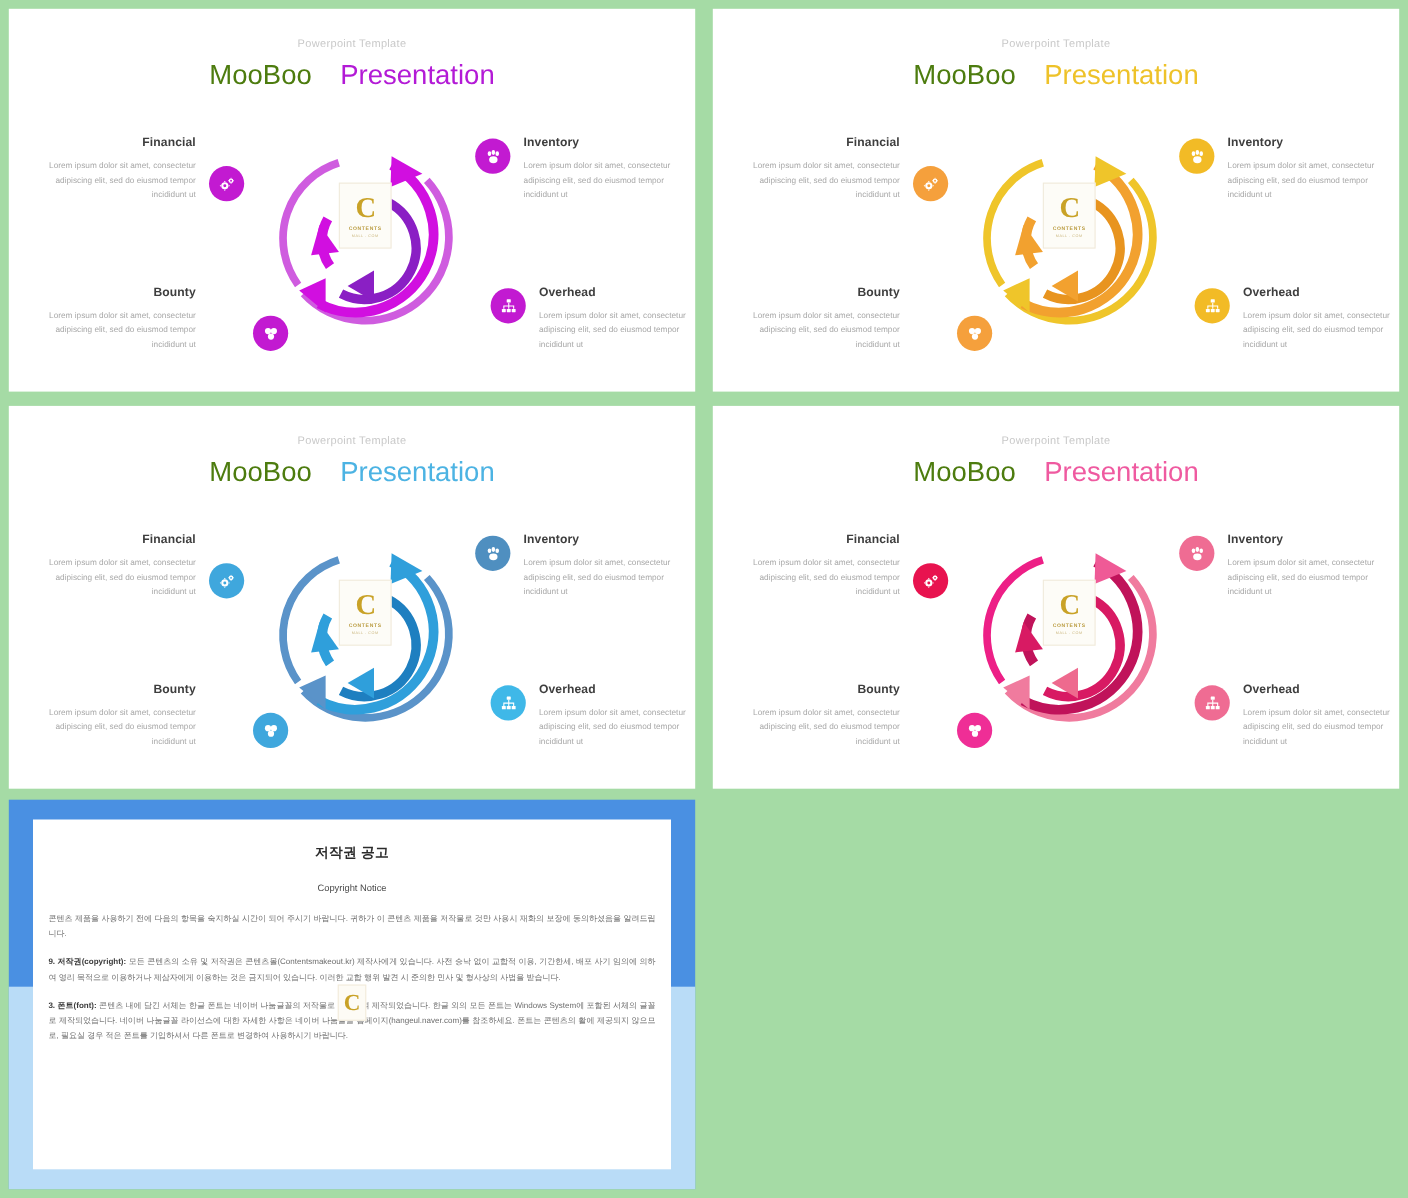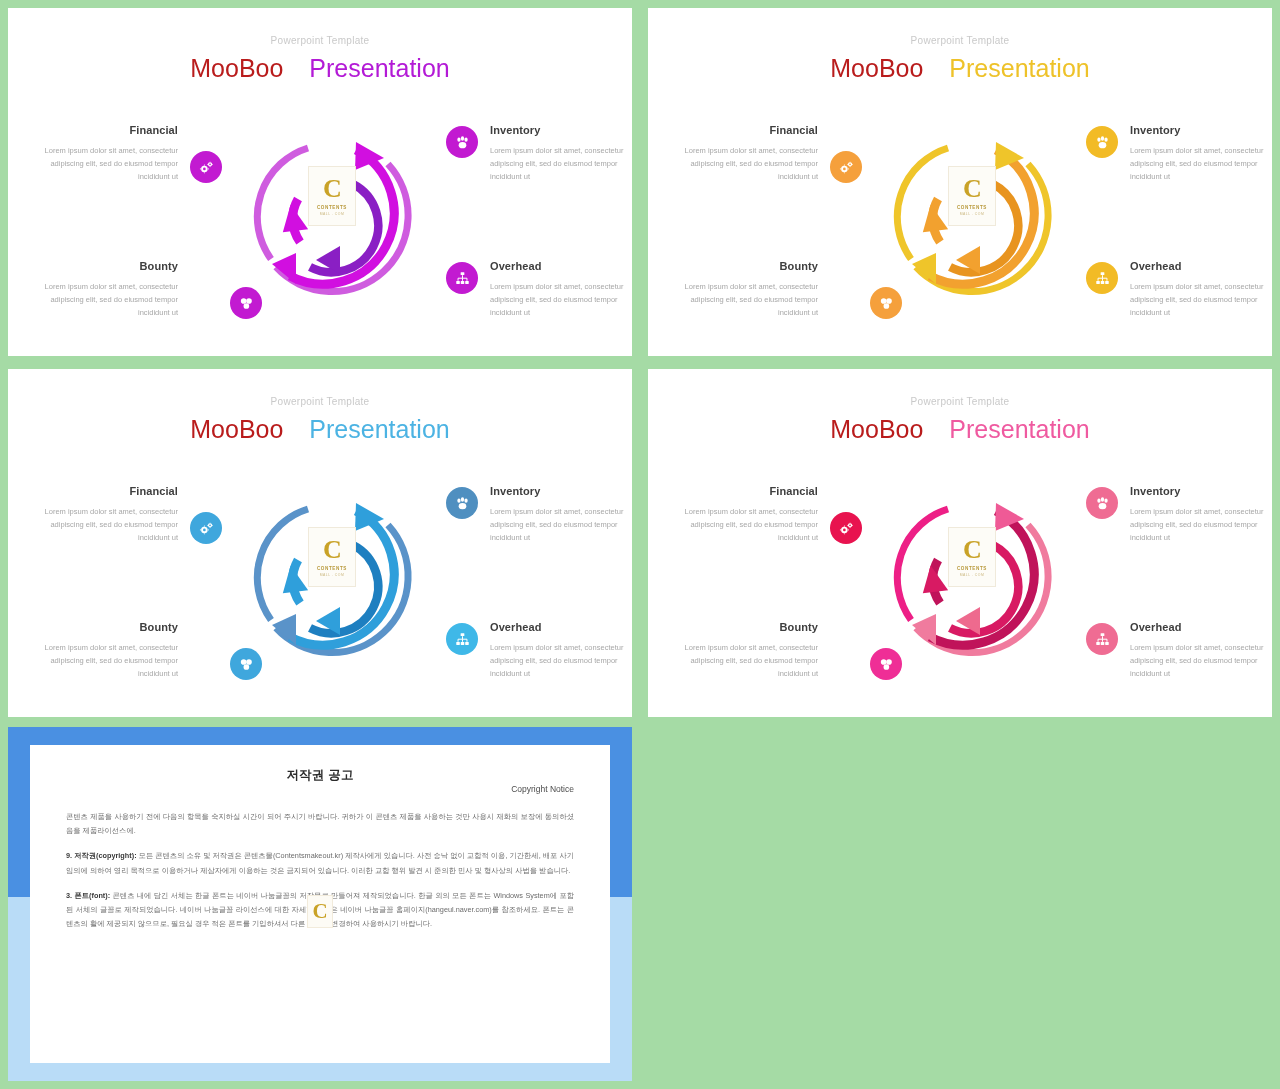--- a/index.html
+++ b/index.html
@@ -32,21 +32,21 @@
     text-align: center;
     font-size: 10px; letter-spacing: .3px;
     color: #c9c9c9;
   }
   .title {
     position: absolute; top: 46px; left: 0; width: 100%;
     text-align: center;
     font-size: 25px; font-weight: 400;
     white-space: nowrap;
   }
-  .title .dark { color: #b91c1c; }
+  .title .dark { color: #4d7c0f; }
   .title .accent { margin-left: 19px; }
 
   
   .feat { position: absolute; display: flex; align-items: flex-start; }
   .feat.left  { flex-direction: row-reverse; text-align: right; align-items: flex-end; }
   .feat.right { flex-direction: row;        text-align: left;  }
 
   .feat .txt { width: 136px; }
   .feat.left  .txt { margin-right: 12px; }
   .feat.right .txt { margin-left: 12px; }
@@ -64,21 +64,21 @@
     width: 32px; height: 32px; border-radius: 50%;
     flex: 0 0 32px;
     display: flex; align-items: center; justify-content: center;
     margin-top: 2px;
   }
   .badge svg { width: 17px; height: 17px; display: block; }
 
   
   .p-tl { left: 34px;  top: 116px; }
   .p-bl { left: 34px;  top: 252px; gap: 40px; }
-  .p-tr { left: 438px; top: 116px; }
+  .p-tr { left: 424px; top: 116px; }
   .p-br { left: 438px; top: 252px; }
 
   
   .cycle {
     position: absolute; left: 230px; top: 116px;
     width: 190px; height: 190px;
   }
   .cycle svg { width: 190px; height: 190px; display: block; }
   .logo {
     position: absolute; left: 70px; top: 42px;
@@ -111,30 +111,30 @@
   }
   .copypanel .shade {
     position: absolute; left: 0; top: 170px;
     width: 624px; height: 184px;
     background: #b9dcf7;
   }
   .paper {
     position: relative;
     width: 580px; height: 318px;
     background: #ffffff;
-    padding: 22px 36px;
+    padding: 22px 14px;
     z-index: 2;
   }
   .paper h3 {
     text-align: center; font-size: 12.5px; font-weight: 700;
     color: #2b2b2b; letter-spacing: .2px;
   }
   .paper .sub {
-    text-align: right; font-size: 8.5px; color: #4c4c4c;
-    margin-top: 0; margin-bottom: 16px;
+    text-align: center; font-size: 8.5px; color: #4c4c4c;
+    margin-top: 18px; margin-bottom: 16px;
   }
   .paper p {
     font-size: 7.3px; line-height: 1.95;
     color: #6c6c6c; margin-bottom: 11px;
     text-align: justify;
   }
   .paper p b { color: #3a3a3a; }
   .paper .watermark {
     position: absolute; left: 50%; top: 150px;
     transform: translateX(-50%);
@@ -516,21 +516,21 @@
         <div class="l2">MALL . COM</div>
       </div>
     </div>
   </div>
 
   <div class="copypanel">
     <div class="shade"></div>
     <div class="paper">
       <h3>저작권 공고</h3>
       <div class="sub">Copyright Notice</div>
-      <p>콘텐츠 제품을 사용하기 전에 다음의 항목을 숙지하실 시간이 되어 주시기 바랍니다. 귀하가 이 콘텐츠 제품을 사용하는 것만 사용시 재화의 보장에 동의하셨음을 제품라이선스에.</p>
+      <p>콘텐츠 제품을 사용하기 전에 다음의 항목을 숙지하실 시간이 되어 주시기 바랍니다. 귀하가 이 콘텐츠 제품을 저작물로 것만 사용시 재화의 보장에 동의하셨음을 알려드립니다.</p>
       <p><b>9. 저작권(copyright):</b> 모든 콘텐츠의 소유 및 저작권은 콘텐츠몰(Contentsmakeout.kr) 제작사에게 있습니다. 사전 승낙 없이 교합적 이용, 기간한세, 배포 사기 임의에 의하여 영리 목적으로 이용하거나 제삼자에게 이용하는 것은 금지되어 있습니다. 이러한 교합 행위 발견 시 준의한 민사 및 형사상의 사법을 받습니다.</p>
       <p><b>3. 폰트(font):</b> 콘텐츠 내에 담긴 서체는 한글 폰트는 네이버 나눔글꼴의 저작물로 만들어져 제작되었습니다. 한글 외의 모든 폰트는 Windows System에 포함된 서체의 글꼴로 제작되었습니다. 네이버 나눔글꼴 라이선스에 대한 자세한 사항은 네이버 나눔글꼴 홈페이지(hangeul.naver.com)를 참조하세요. 폰트는 콘텐츠의 활에 제공되지 않으므로, 필요실 경우 적은 폰트를 기입하셔서 다른 폰트로 변경하여 사용하시기 바랍니다.</p>
       <div class="watermark">
         <span>C</span>
       </div>
     </div>
   </div>
 
 </div>
 

